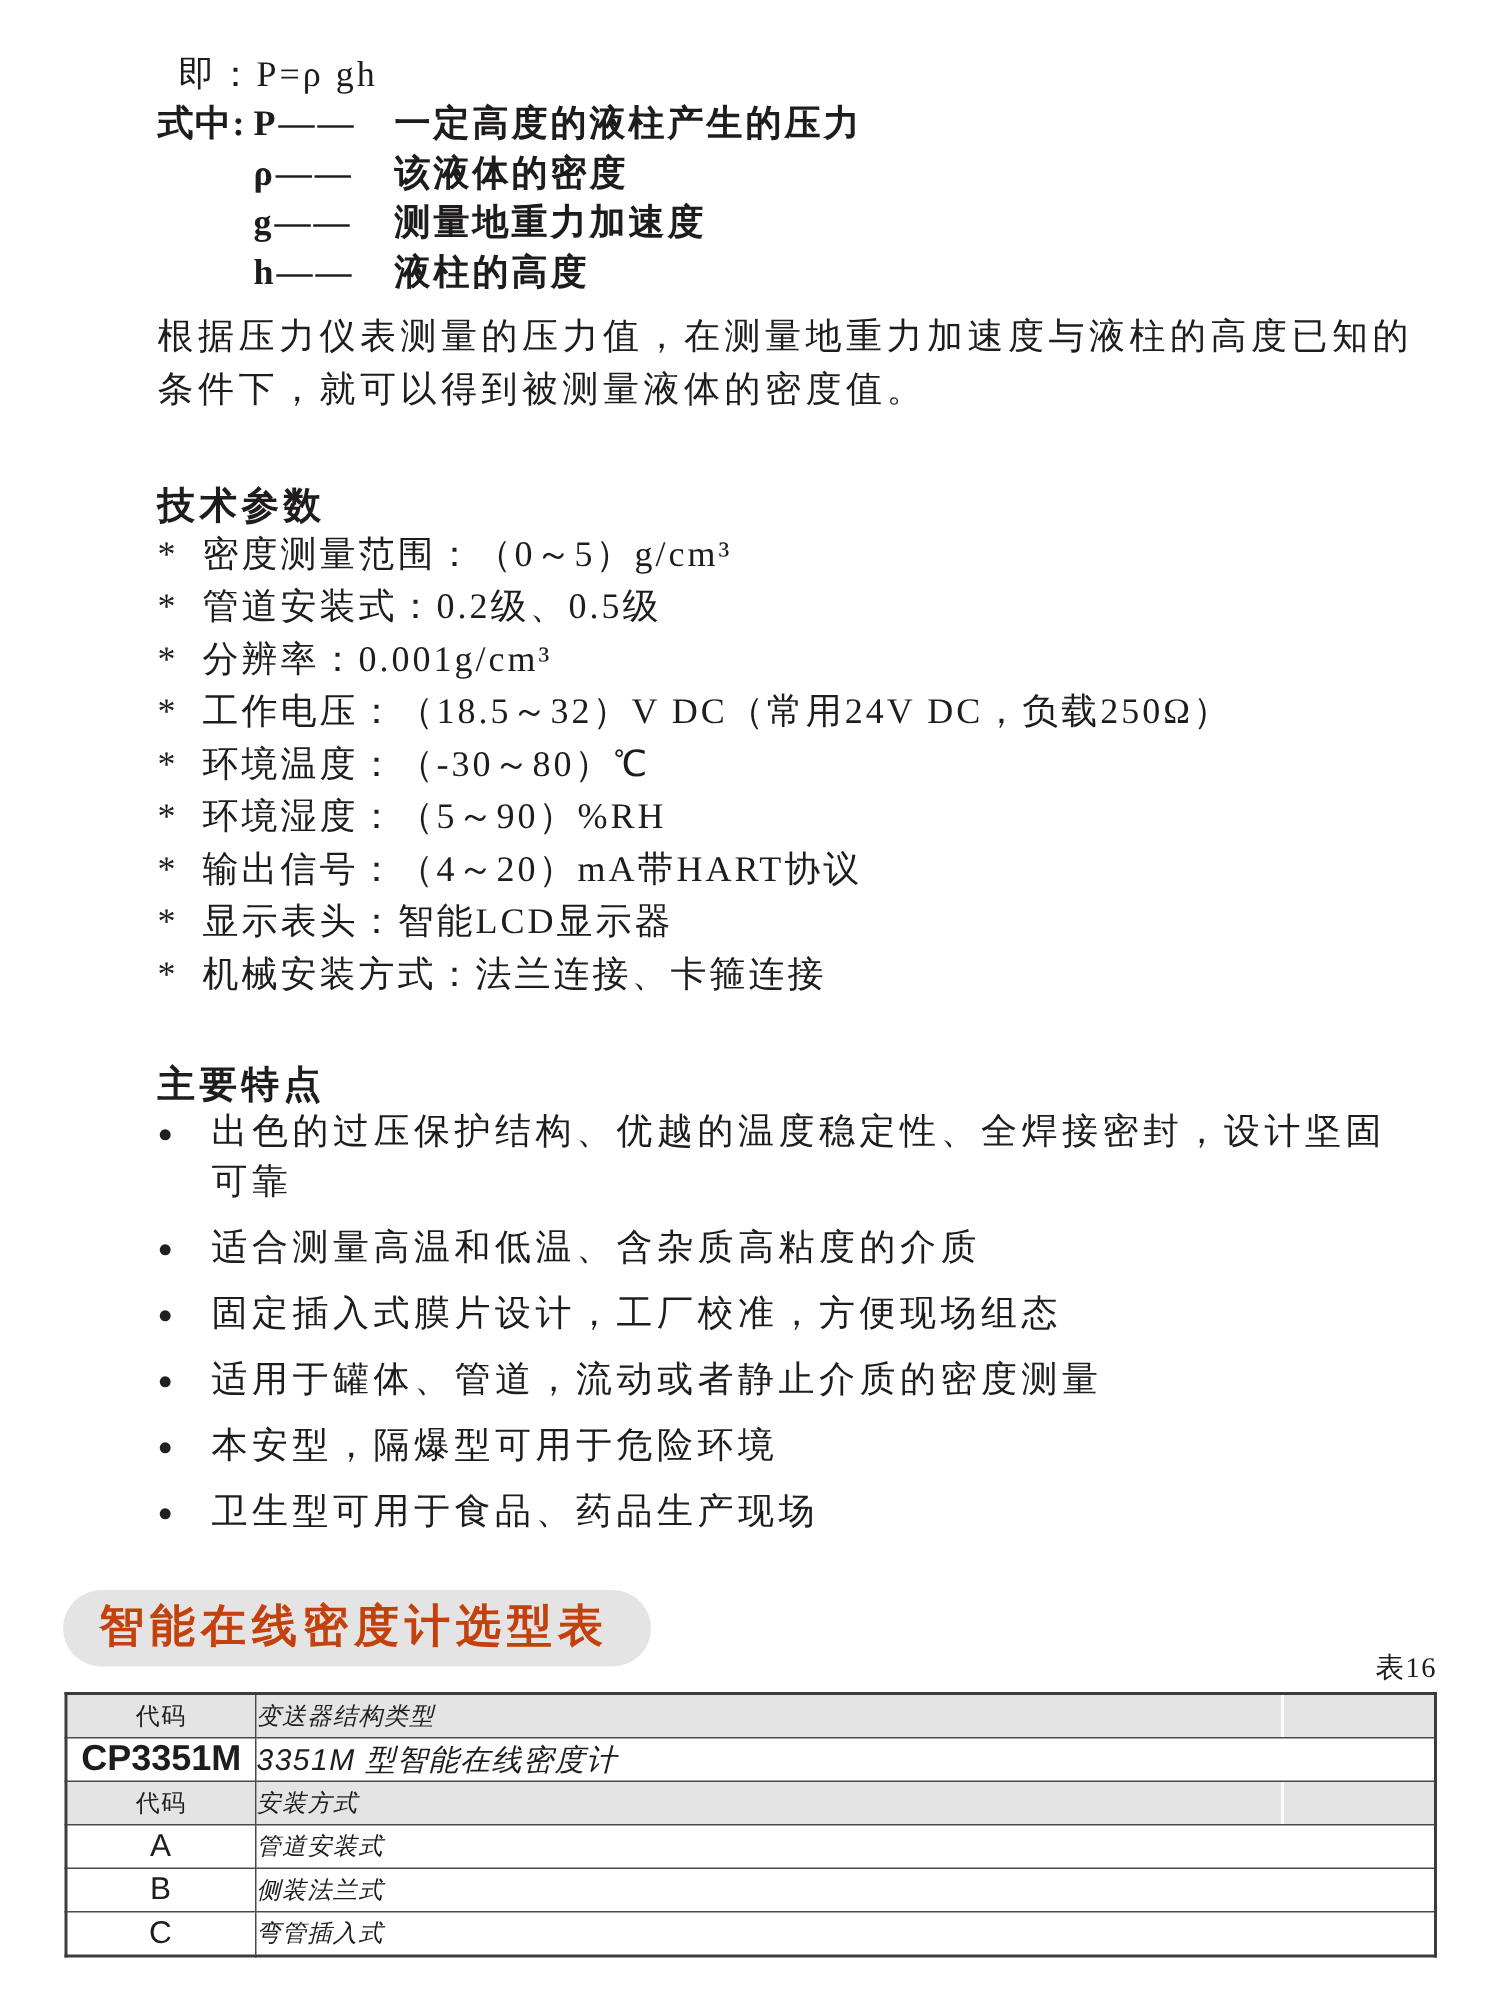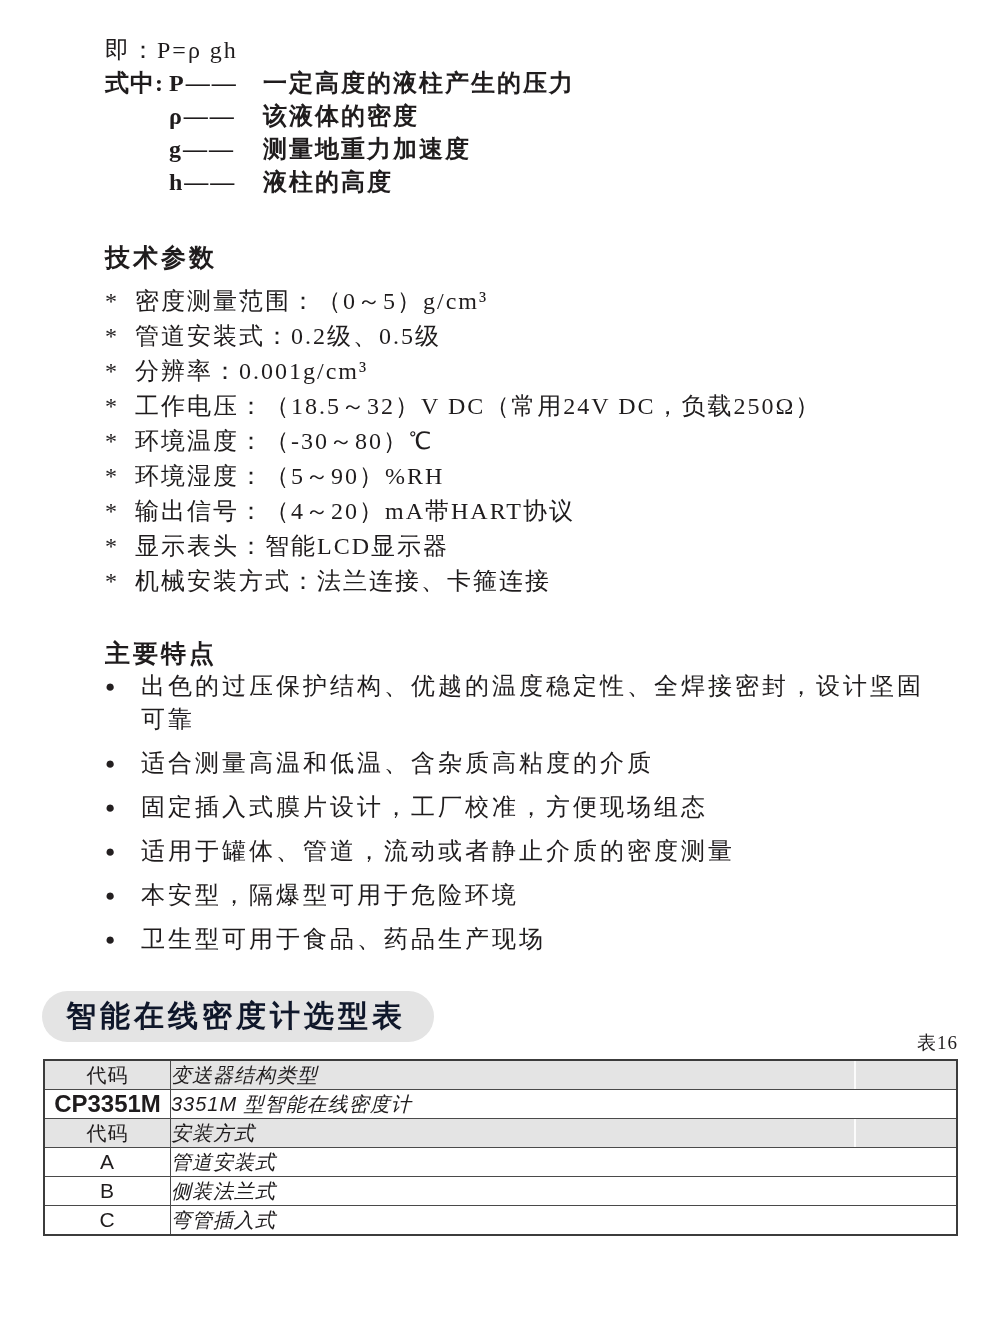--- a/index.html
+++ b/index.html
@@ -17,20 +17,21 @@
   }
   .content {
     padding: 34px 0 0 105px;
   }
 
   
   .formula-intro {
     font-size: 24px;
     letter-spacing: 2px;
     line-height: 33px;
+    margin-left: 14px;
   }
   .def-row {
     display: flex;
     font-size: 24px;
     letter-spacing: 2px;
     line-height: 33px;
     font-weight: bold;
   }
   .def-prefix {
     width: 64px;
@@ -51,21 +52,21 @@
   }
 
   
   .section-heading {
     font-size: 25px;
     font-weight: bold;
     letter-spacing: 3px;
     margin: 0;
     padding: 0;
   }
-  .heading-tech { margin-top: 42px; margin-bottom: 10px; }
+  .heading-tech { margin-top: 42px; }
   .heading-feat { margin-top: 38px; }
 
   
   .tech-item {
     display: flex;
     font-size: 24px;
     letter-spacing: 2px;
     line-height: 35px;
   }
   .tech-marker {
@@ -90,21 +91,21 @@
     line-height: 33px;
     color: #231f20;
   }
   .feature-text { width: 805px; }
 
   
   .pill {
     display: inline-block;
     margin: 24px 0 0 42px;
     background: #e4e4e4;
-    color: #0f172a;
+    color: #c2410c;
     font-family: "Liberation Sans", sans-serif;
     font-weight: bold;
     font-size: 30px;
     letter-spacing: 4px;
     line-height: 32px;
     padding: 9px 28px 10px 24px;
     border-radius: 28px;
   }
 
   .table-label {
@@ -119,21 +120,21 @@
     border-collapse: collapse;
     table-layout: fixed;
     width: 915px;
     margin: 0 0 0 43px;
     border: 2px solid #3c3c3c;
   }
   table.sel-table td {
     border: 1px solid #4a4a4a;
     height: 28px;
     padding: 0;
-    font-size: 20px;
+    font-size: 16px;
     vertical-align: middle;
     overflow: hidden;
   }
   td.code-cell {
     width: 125px;
     text-align: center;
     letter-spacing: 1px;
   }
   td.desc-cell {
     padding-left: 13px;
@@ -188,20 +189,21 @@
       <span class="def-prefix"></span>
       <span class="def-term">g——</span>
       <span class="def-desc">测量地重力加速度</span>
     </div>
     <div class="def-row">
       <span class="def-prefix"></span>
       <span class="def-term">h——</span>
       <span class="def-desc">液柱的高度</span>
     </div>
 
+    <div class="formula-note">根据压力仪表测量的压力值，在测量地重力加速度与液柱的高度已知的条件下，就可以得到被测量液体的密度值。</div>
   </div>
 
   <div>
     <div class="section-heading heading-tech">技术参数</div>
 
     <div class="tech-item">
       <span class="tech-marker">*</span>
       <span class="tech-text">密度测量范围：（0～5）g/cm³</span>
     </div>
     <div class="tech-item">

